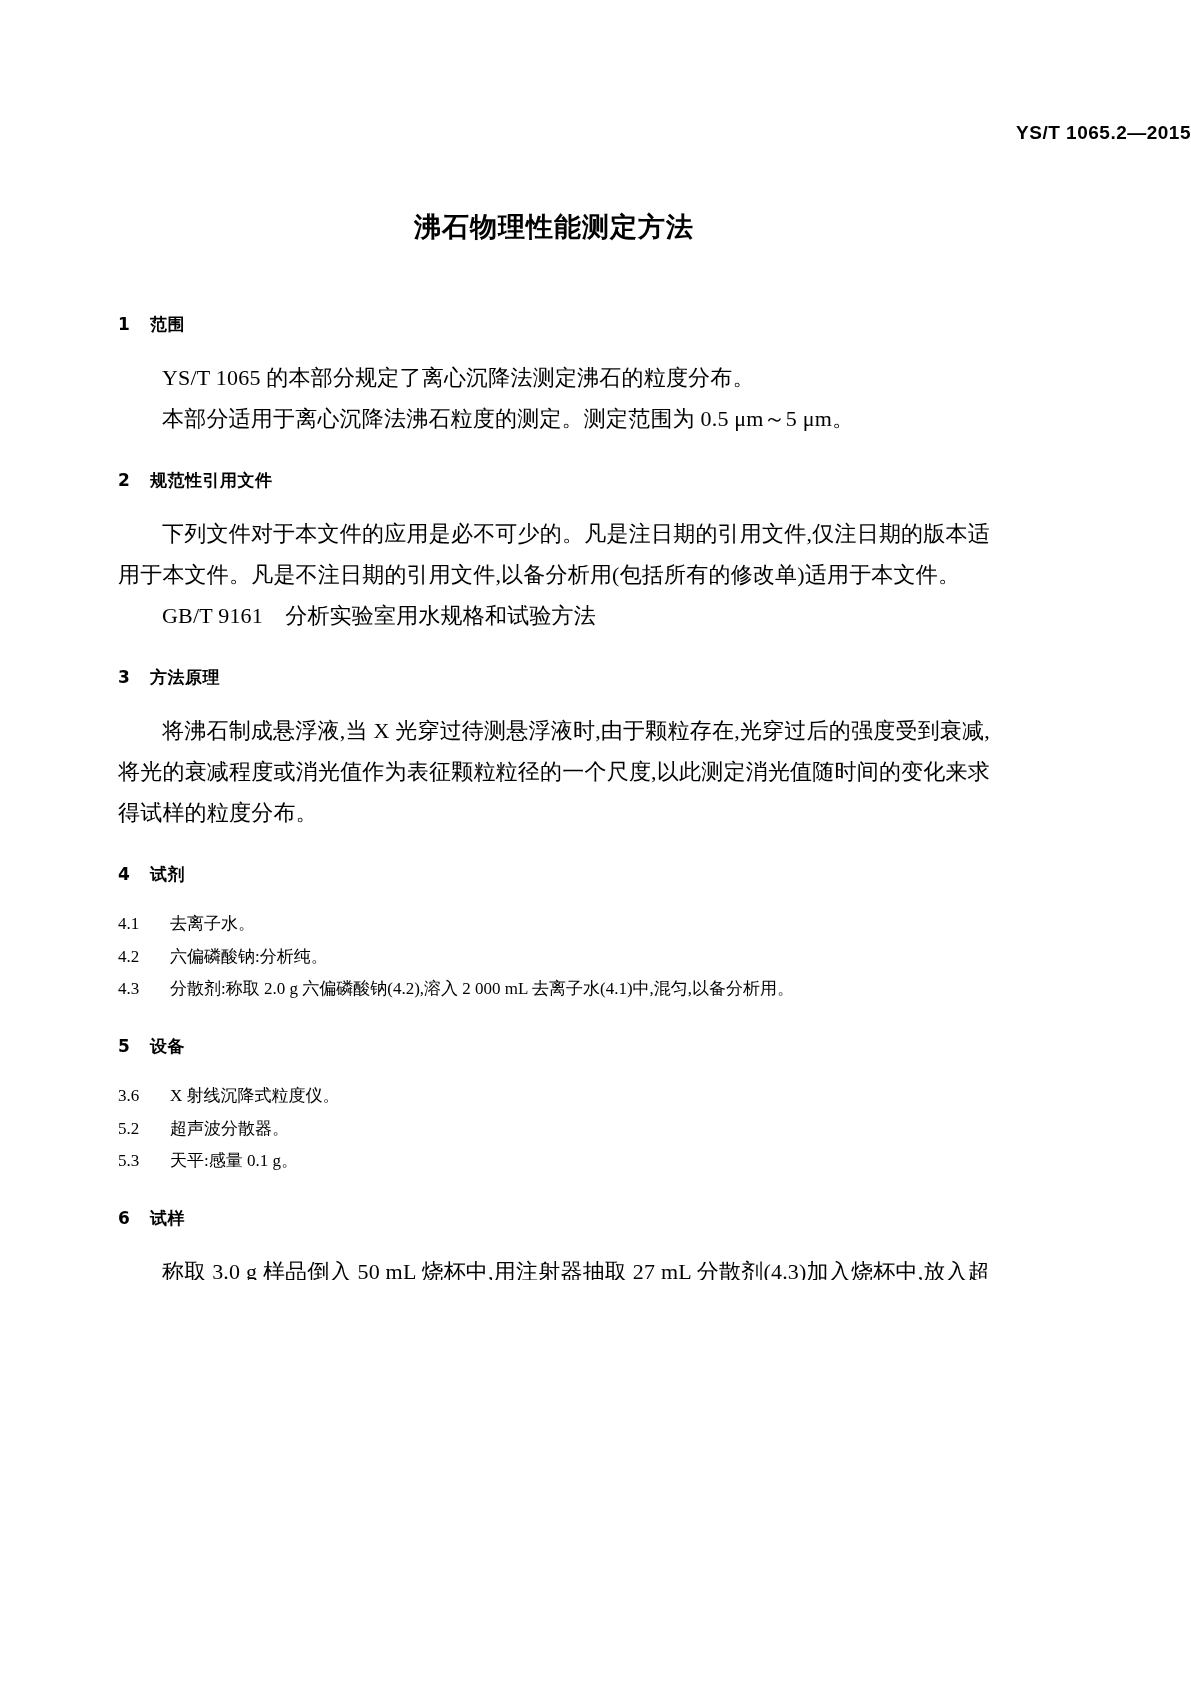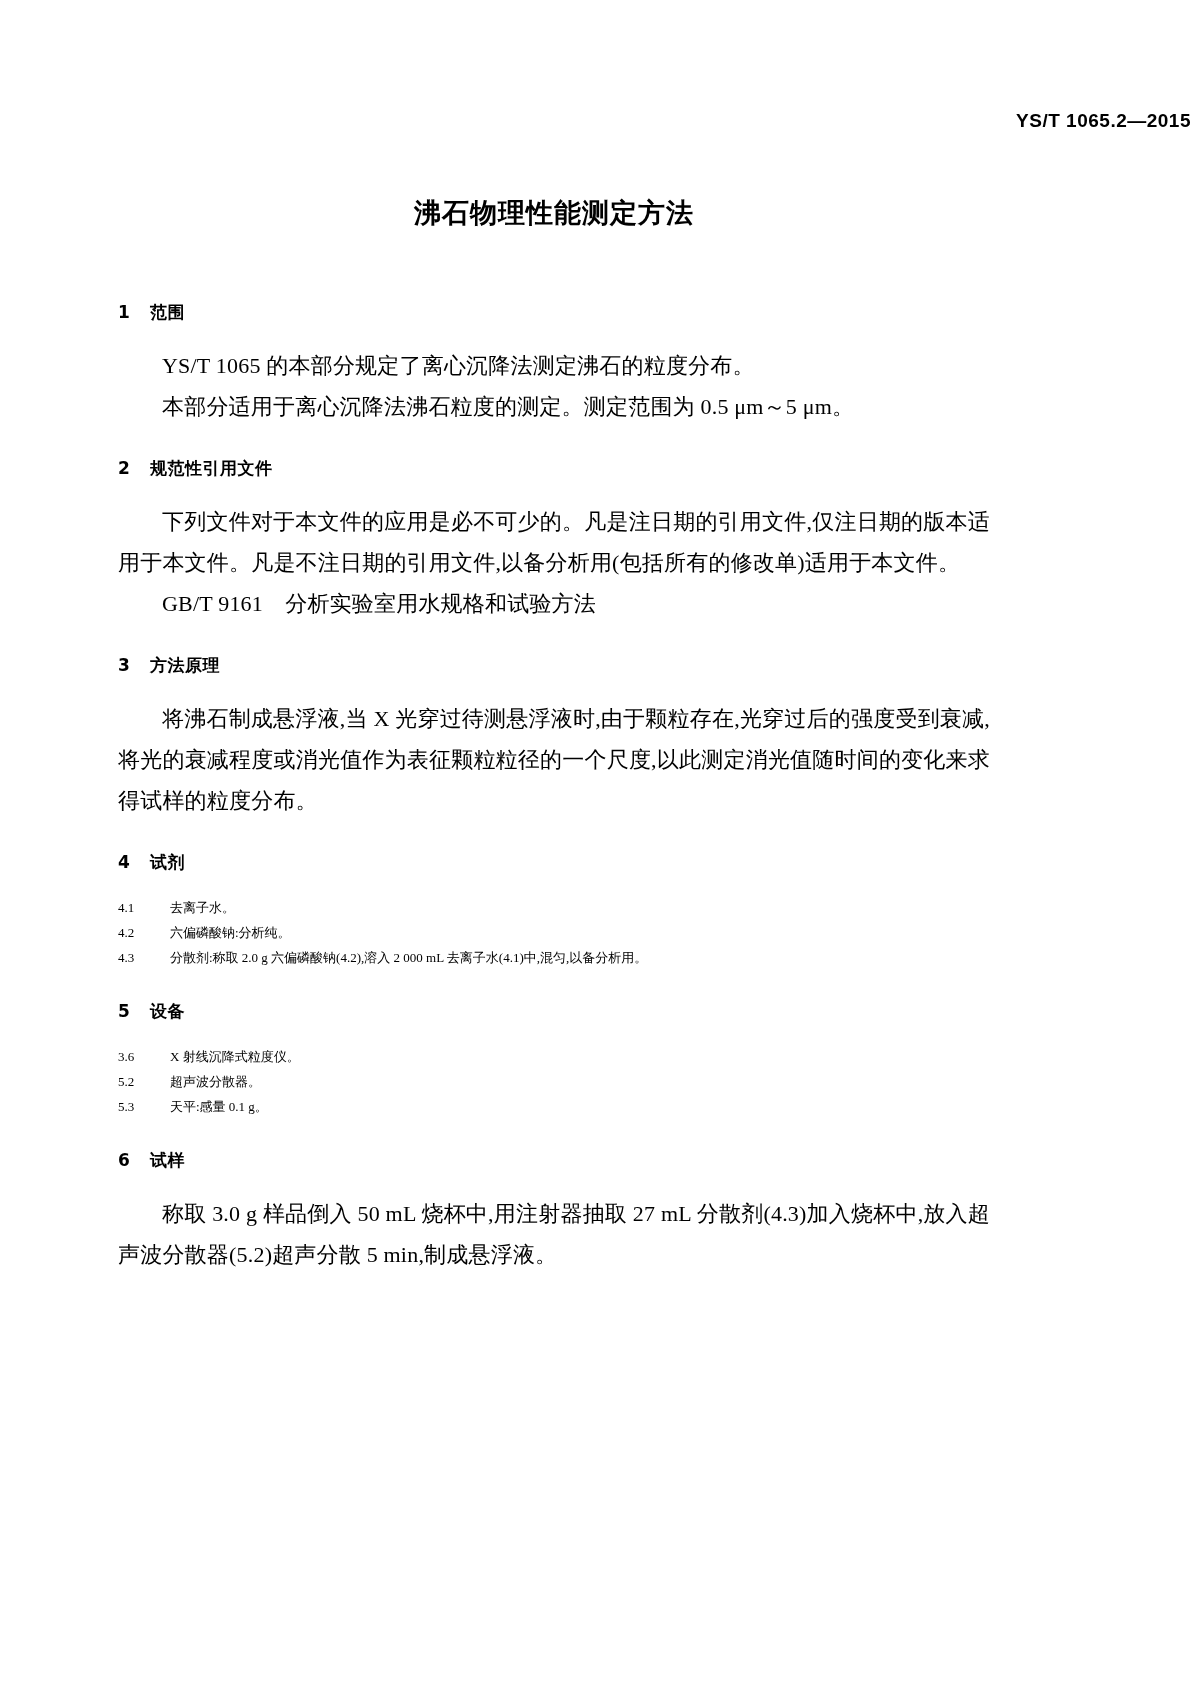--- a/index.html
+++ b/index.html
@@ -8,21 +8,21 @@
     background: #ffffff;
   }
   body {
     font-family: "Liberation Serif", "DejaVu Serif", serif;
     color: #000000;
   }
   .page {
     position: relative;
     width: 1191px;
     height: 1268px;
-    margin: 0 auto;
+    margin: 12px auto;
     background: #ffffff;
     overflow: hidden;
   }
   .content {
     position: absolute;
     left: 118px;
     top: 0;
     width: 872px;
   }
 
@@ -34,21 +34,21 @@
     font-family: "Liberation Sans", sans-serif;
     font-weight: bold;
     font-size: 19px;
     letter-spacing: 0.5px;
   }
 
   
   .doc-title {
     margin-top: 195px;
     text-align: center;
-    font-family: Liberation Mono, monospace;
+    font-family: Liberation Serif, serif;
     font-weight: bold;
     font-size: 27px;
     line-height: 1.55;
     letter-spacing: 1px;
   }
   .doc-title .line2 {
     display: block;
   }
 
   
@@ -76,21 +76,21 @@
     margin: 0;
     text-align: justify;
     letter-spacing: 0.2px;
   }
   p.indent {
     text-indent: 2em;
   }
   .clause {
     display: flex;
     align-items: baseline;
-    font-size: 13px;
+    font-size: 17px;
     line-height: 1.9;
   }
   .clause-num {
     width: 52px;
     flex: none;
   }
   .clause-txt {
     flex: 1;
   }
 

